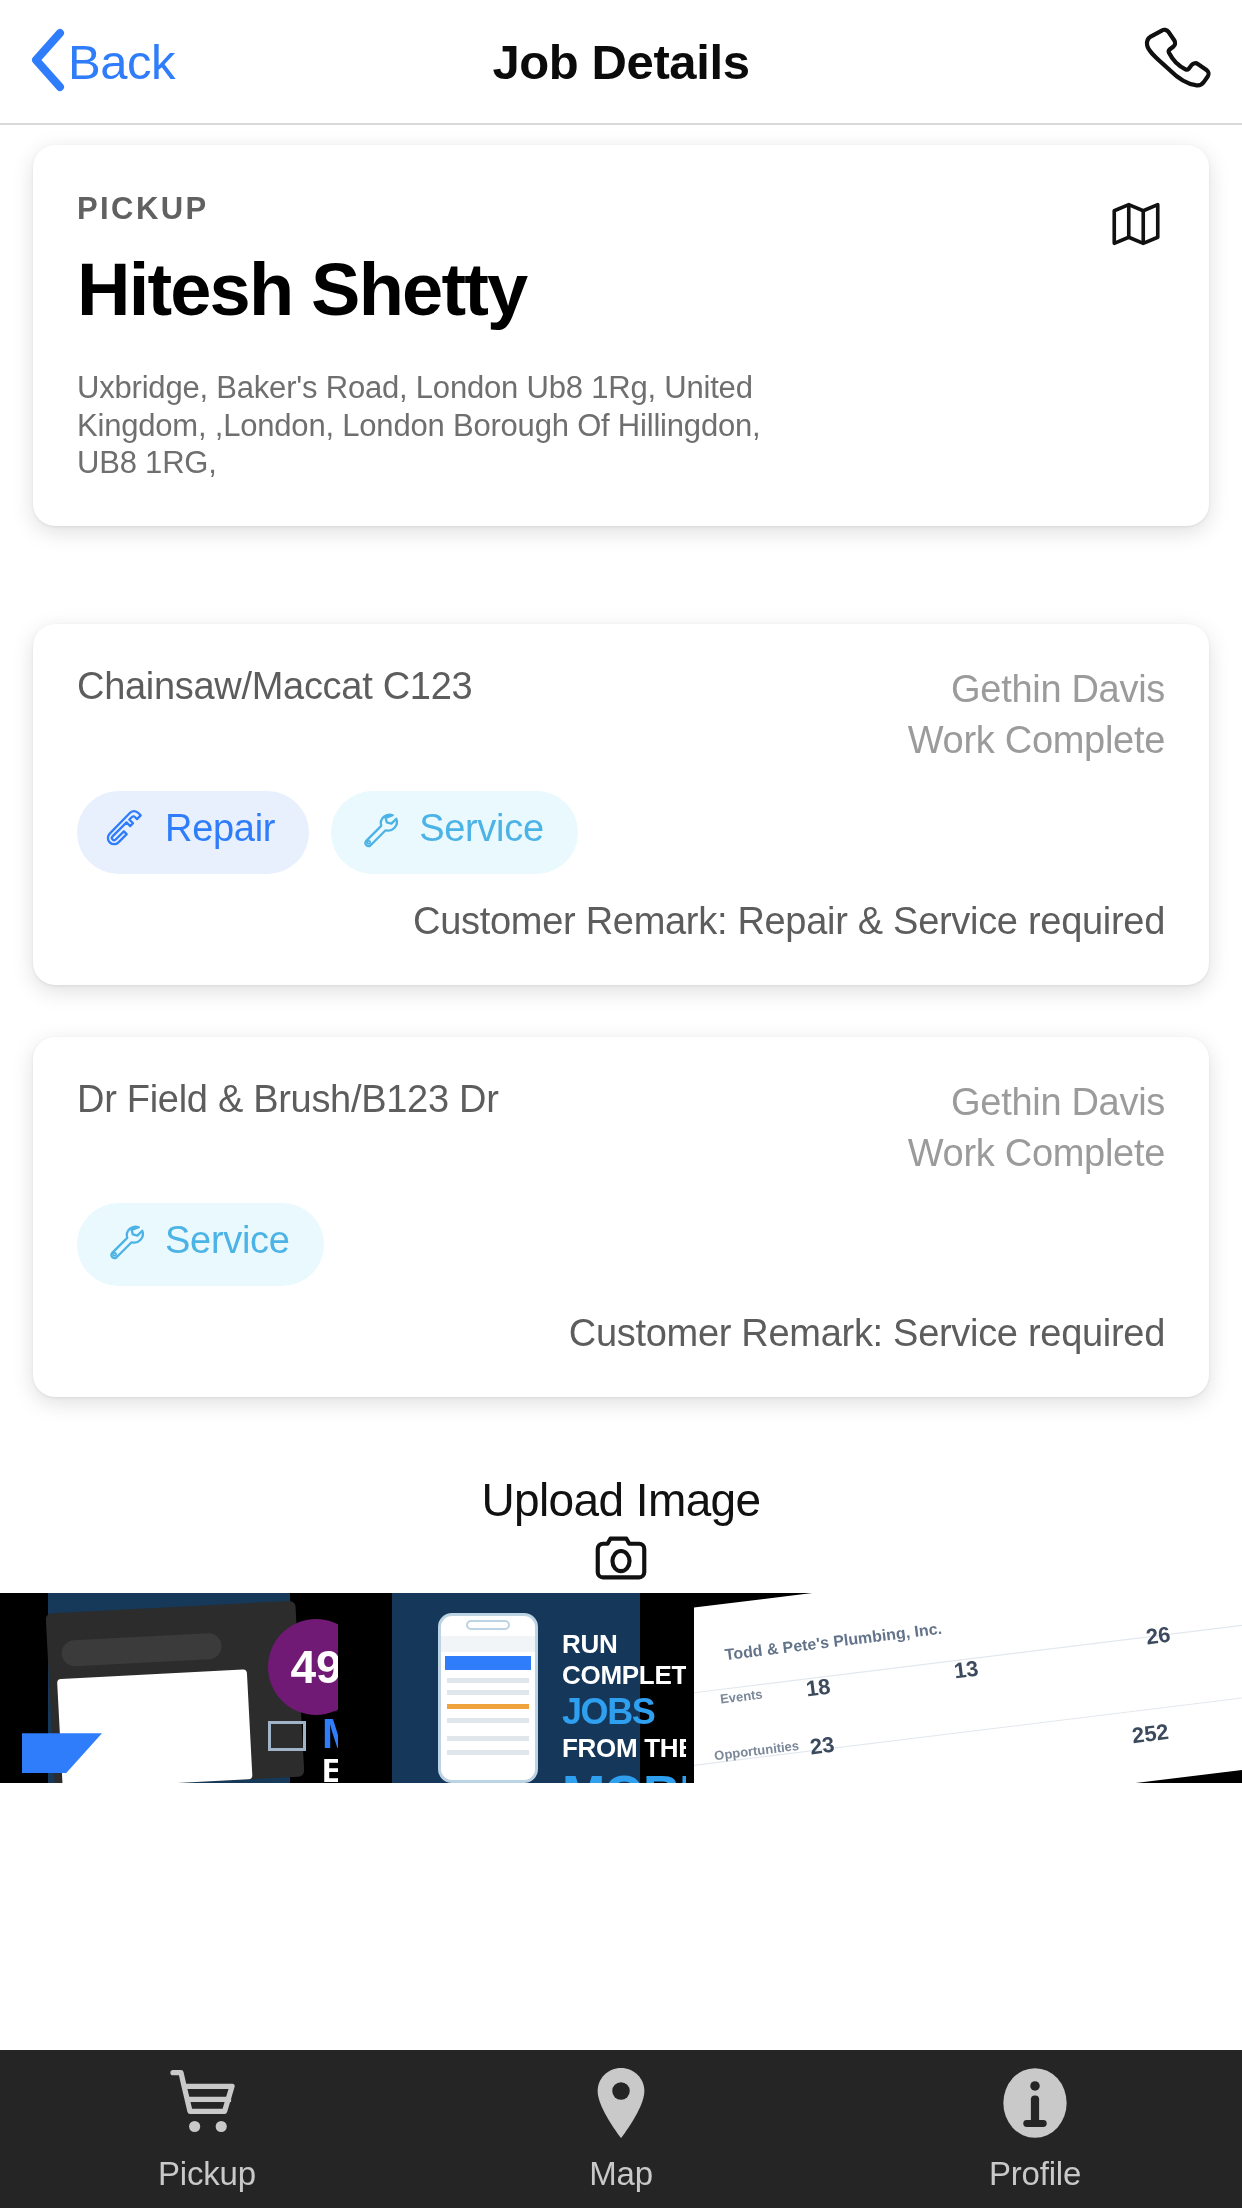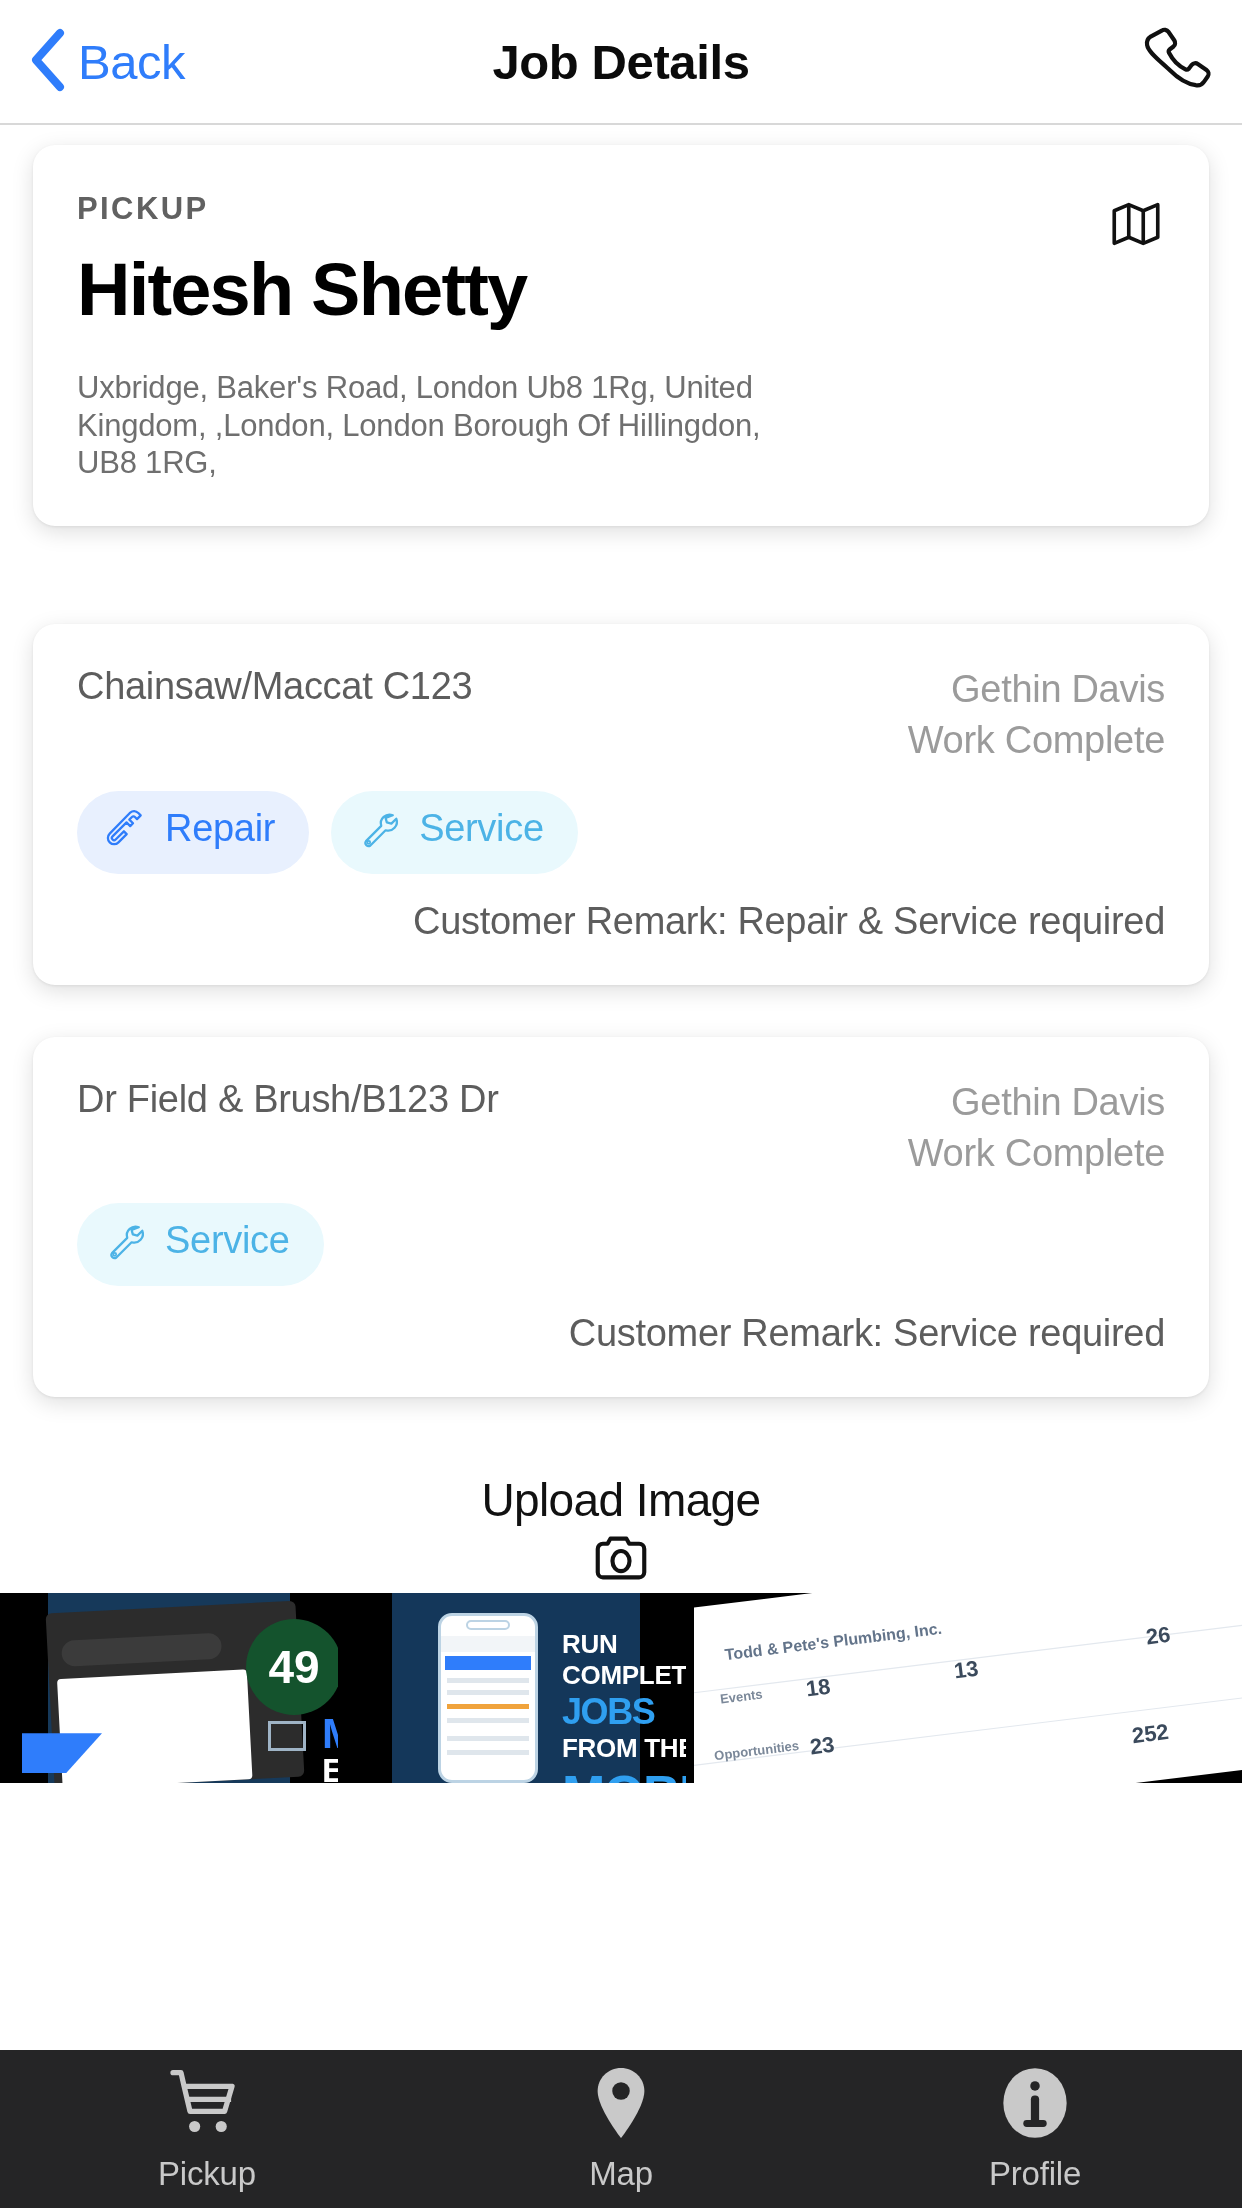--- a/index.html
+++ b/index.html
@@ -18,21 +18,20 @@
     height:125px;
     background:#ffffff;
     border-bottom:2px solid #d8d8d8;
     display:flex;
     align-items:center;
     padding:0 28px;
   }
   .back-btn{
     display:flex;
     align-items:center;
-    gap:10px;
     cursor:pointer;
     background:none;border:none;
   }
   .back-chevron{ display:block; }
   .back-label{
     color:#2f7dfb;
     font-size:49px;
     letter-spacing:-0.5px;
   }
   .nav-title{
@@ -227,24 +226,24 @@
     width:190px; height:110px;
     background:#ffffff; border-radius:4px;
   }
   .browser-logo{
     position:absolute; bottom:10px; left:22px;
     width:80px; height:40px; background:#2f7dfb;
     clip-path:polygon(0 0,100% 0,55% 100%,0 100%);
   }
   .green-badge{
     position:absolute;
-    left:246px; top:26px;
+    left:268px; top:26px;
     width:96px; height:96px;
     border-radius:50%;
-    background:#14532d;
+    background:#701a75;
     color:#fff;
     font-size:46px; font-weight:bold;
     display:flex; align-items:center; justify-content:center;
   }
   .mail-sq{
     position:absolute;
     left:268px; top:128px;
     width:38px;height:30px;
     border:3px solid #9fb4c6;
   }

